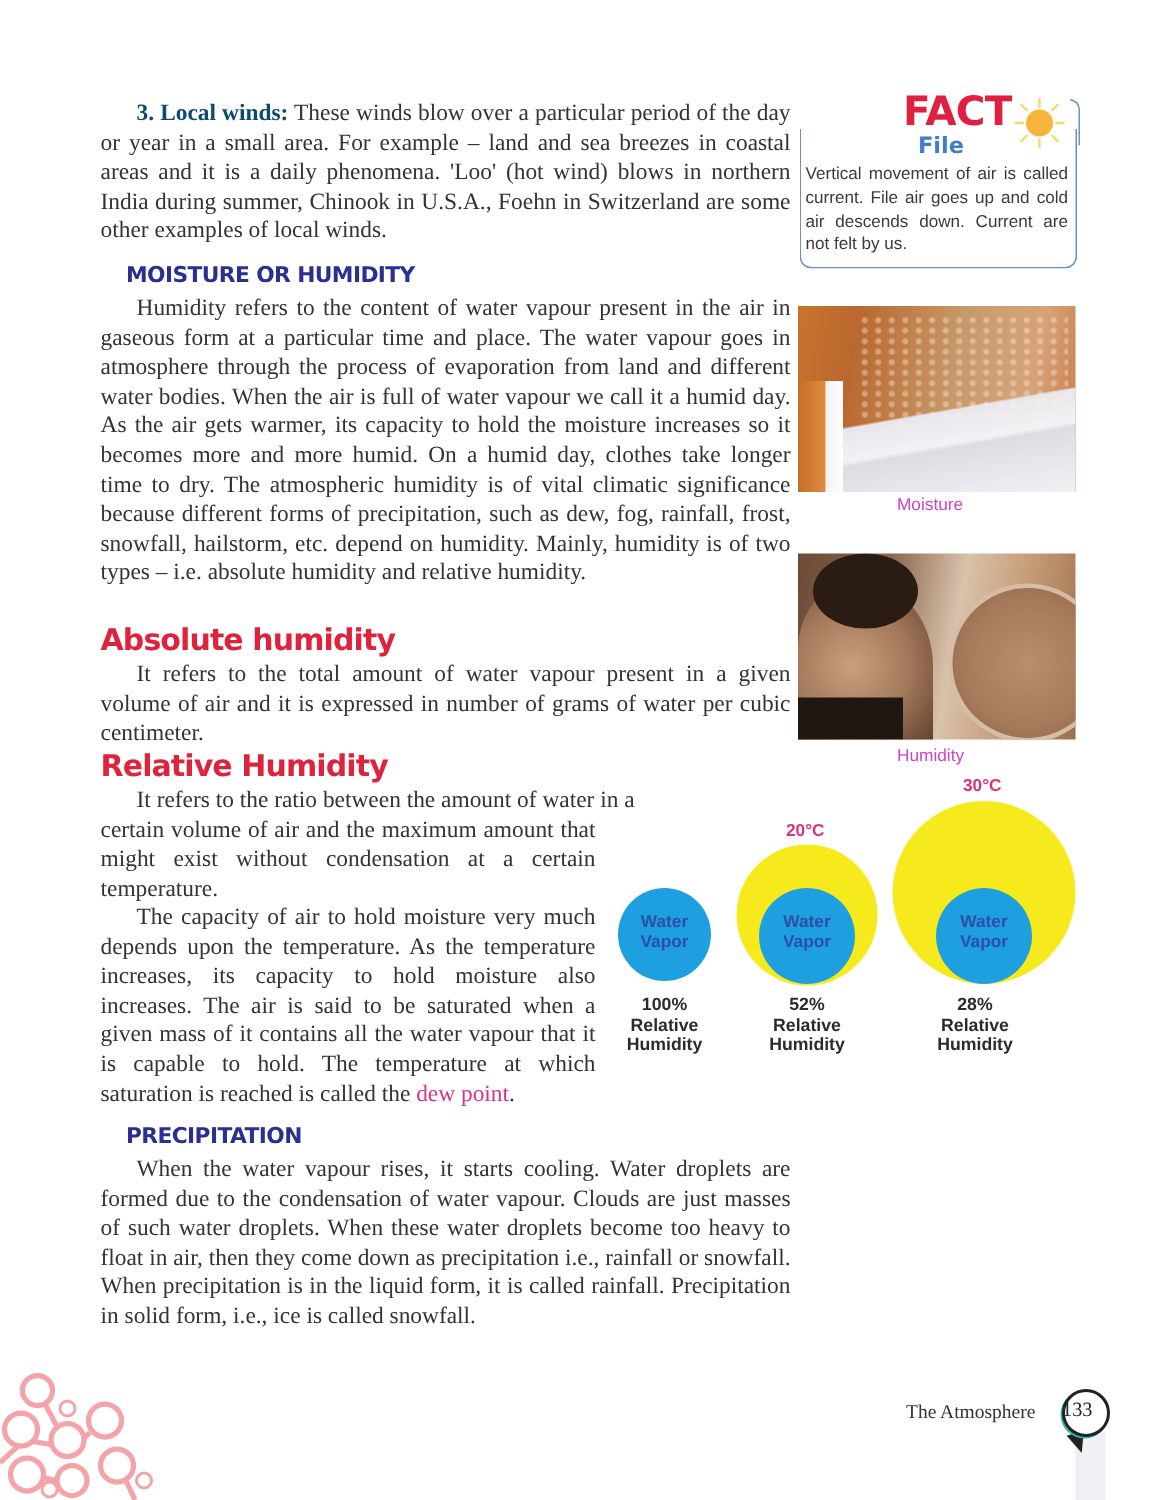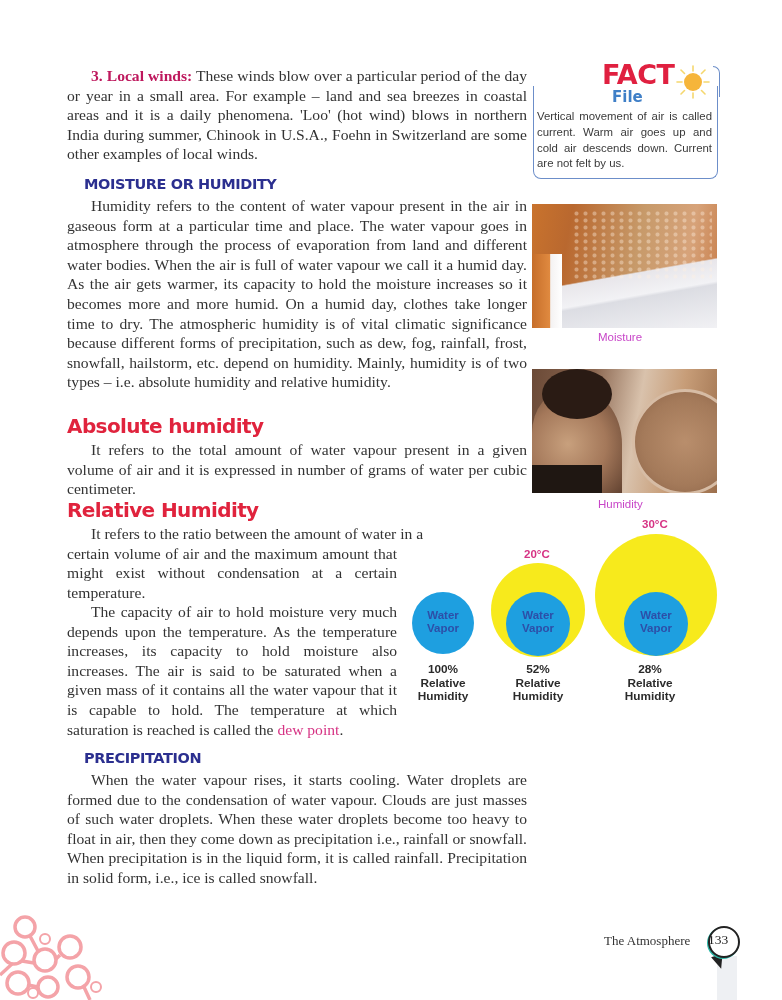--- a/index.html
+++ b/index.html
@@ -6,21 +6,21 @@
   body {
     width: 782px; height: 1000px; background: #ffffff; position: relative; overflow: hidden;
     font-family: "DejaVu Serif", serif; color: #2f2f2f;
   }
   .para {
     position: absolute; left: 67px; width: 460px;
     font-family: "Liberation Serif", serif; font-size: 15.6px; line-height: 19.6px;
     text-align: justify; color: #333;
   }
   .para .indent { display: inline-block; width: 24px; }
-  .lead { color: #be185d; font-weight: bold; }
+  .lead { color: #0c4a6e; font-weight: bold; }
   .heading-blue {
     position: absolute; left: 84px;
     font-family: "DejaVu Sans", sans-serif; font-weight: bold; font-size: 14.5px;
     color: #2b2f8f; letter-spacing: -0.4px;
   }
   .heading-red {
     position: absolute; left: 67px;
     font-family: "DejaVu Sans", sans-serif; font-weight: bold; font-size: 20px;
     color: #e0233d; letter-spacing: -0.6px;
   }
@@ -152,21 +152,21 @@
       <line x1="18" y1="29" x2="18" y2="34"></line>
     <line x1="2" y1="18" x2="7" y2="18"></line>
       <line x1="29" y1="18" x2="34" y2="18"></line>
     <line x1="6" y1="6" x2="9.5" y2="9.5"></line>
       <line x1="26.5" y1="26.5" x2="30" y2="30"></line>
     <line x1="6" y1="30" x2="9.5" y2="26.5"></line>
       <line x1="26.5" y1="9.5" x2="30" y2="6"></line>
   </g>
   <circle cx="18" cy="18" r="9" fill="#f6b53a"></circle>
 </svg>
-<div class="fact-text">Vertical movement of air is called current. Warm air goes up and cold air descends down. Current are not felt by us.</div>
+<div class="fact-text">Vertical movement of air is called current. File air goes up and cold air descends down. Current are not felt by us.</div>
 
 <div class="heading-blue" style="top:176px;">MOISTURE OR HUMIDITY</div>
 
 <div class="para" style="top:196px;"><span class="indent"></span><span>Humidity refers to the content of water vapour present in the air in gaseous form at a particular time and place. The water vapour goes in atmosphere through the process of evaporation from land and different water bodies. When the air is full of water vapour we call it a humid day. As the air gets warmer, its capacity to hold the moisture increases so it becomes more and more humid. On a humid day, clothes take longer time to dry. The atmospheric humidity is of vital climatic significance because different forms of precipitation, such as dew, fog, rainfall, frost, snowfall, hailstorm, etc. depend on humidity. Mainly, humidity is of two types – i.e. absolute humidity and relative humidity.</span></div>
 
 <div class="photo photo-moisture">
   <div class="drops"></div>
   <div class="frame-l"></div>
 </div>
 <div class="photo-caption" style="left:598px; top:331px;">Moisture</div>

